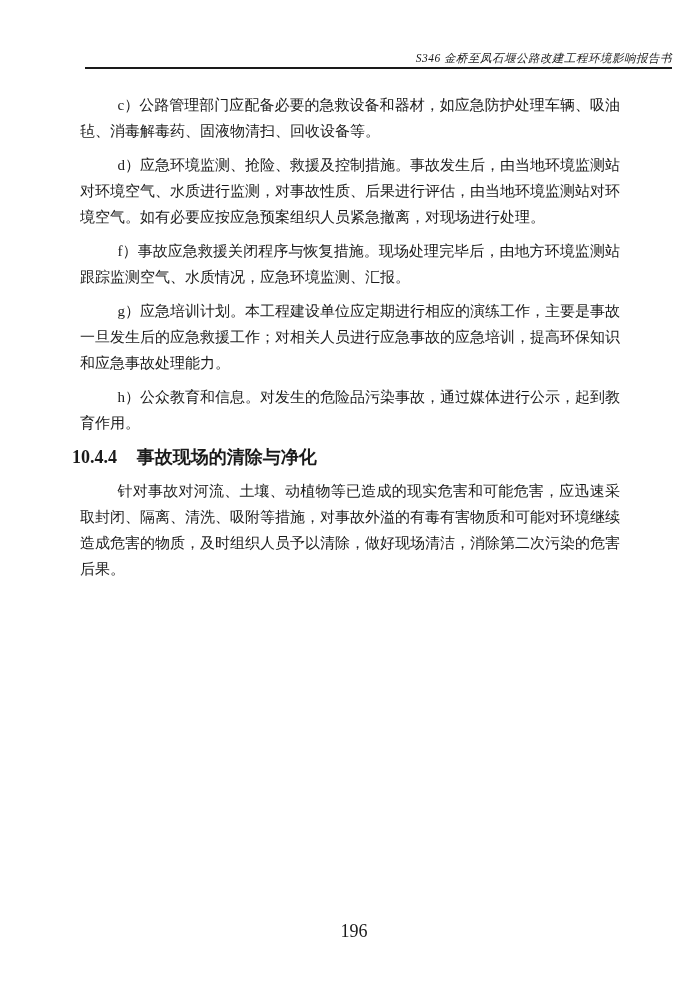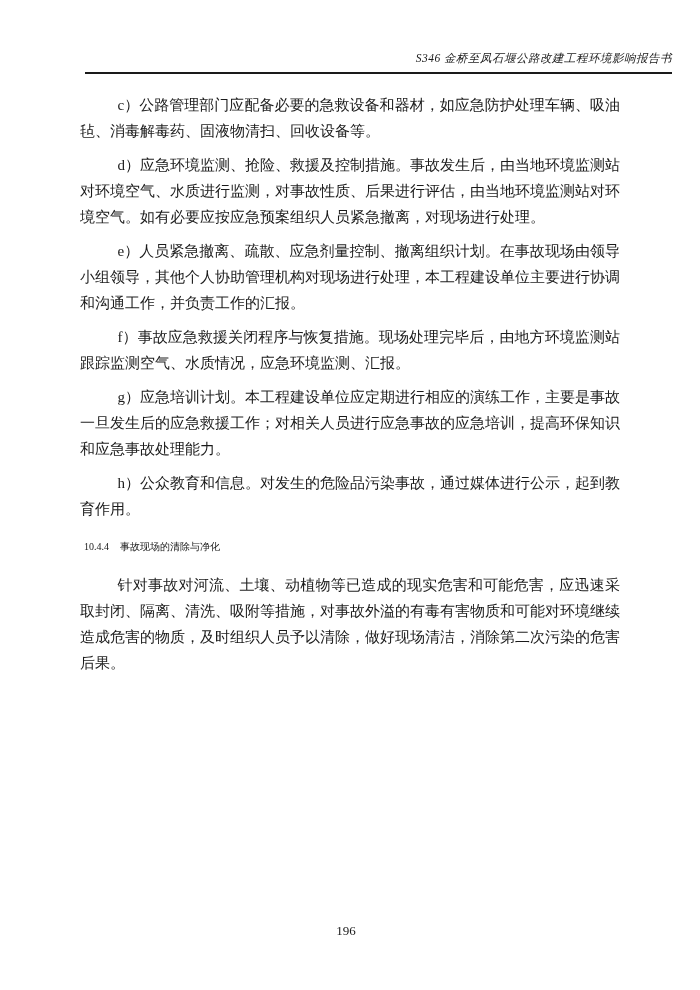--- a/index.html
+++ b/index.html
@@ -23,73 +23,71 @@
   .running-header {
     position: absolute;
     left: 85px;
     top: 50px;
     width: 587px;
     text-align: right;
     font-size: 11.5px;
     font-style: italic;
     letter-spacing: 0.5px;
     line-height: 17px;
-    padding-bottom: 5px;
     border-bottom: 2px solid var(--rule-color, #1a1a1a);
   }
   
   .doc-body {
     position: absolute;
     left: 72px;
     top: 84px;
     width: 556px;
     font-size: 15px;
     line-height: 26px;
     text-align: justify;
     text-justify: inter-ideograph;
   }
   .doc-body p {
     margin: 8px;
     text-indent: 2.5em;
   }
   .section-heading {
-    margin: 12px;
-    font-size: 10px;
-    font-weight: normal;
+    margin: 0;
+    font-size: 18px;
+    font-weight: bold;
     line-height: 26px;
     text-indent: 0;
   }
   .section-heading .sec-num {
     display: inline-block;
     margin-right: 1.1em;
   }
   
   .page-footer {
     position: absolute;
-    left: 0;
+    left: 8px;
     top: 922px;
     width: 692px;
     text-align: center;
-    font-size: 13px;
+    font-size: 18px;
     line-height: 18px;
   }
 </style>
 </head>
 <body style="--page-bg: #ffffff; --text-color: #1a1a1a; --rule-color: #1a1a1a;">
 
 <div class="page">
 
   <div class="running-header">
     <span>S346 金桥至凤石堰公路改建工程环境影响报告书</span>
   </div>
 
   <div class="doc-body">
     <p>c）公路管理部门应配备必要的急救设备和器材，如应急防护处理车辆、吸油毡、消毒解毒药、固液物清扫、回收设备等。</p>
     <p>d）应急环境监测、抢险、救援及控制措施。事故发生后，由当地环境监测站对环境空气、水质进行监测，对事故性质、后果进行评估，由当地环境监测站对环境空气。如有必要应按应急预案组织人员紧急撤离，对现场进行处理。</p>
-    <p>e）人员紧急撤离、疏散、应急剂量控制、撤离组织计划。在事故现场由领导小组领导，其他个人协助管理机构对现场进行处理，本工程建设单位主要进行协调和沟通工作，并负责工作的汇报。</p>
     <p>f）事故应急救援关闭程序与恢复措施。现场处理完毕后，由地方环境监测站跟踪监测空气、水质情况，应急环境监测、汇报。</p>
     <p>g）应急培训计划。本工程建设单位应定期进行相应的演练工作，主要是事故一旦发生后的应急救援工作；对相关人员进行应急事故的应急培训，提高环保知识和应急事故处理能力。</p>
     <p>h）公众教育和信息。对发生的危险品污染事故，通过媒体进行公示，起到教育作用。</p>
 
     <h2 class="section-heading">
       <span class="sec-num">10.4.4</span><span>事故现场的清除与净化</span>
     </h2>
 
     <p>针对事故对河流、土壤、动植物等已造成的现实危害和可能危害，应迅速采取封闭、隔离、清洗、吸附等措施，对事故外溢的有毒有害物质和可能对环境继续造成危害的物质，及时组织人员予以清除，做好现场清洁，消除第二次污染的危害后果。</p>
   </div>

